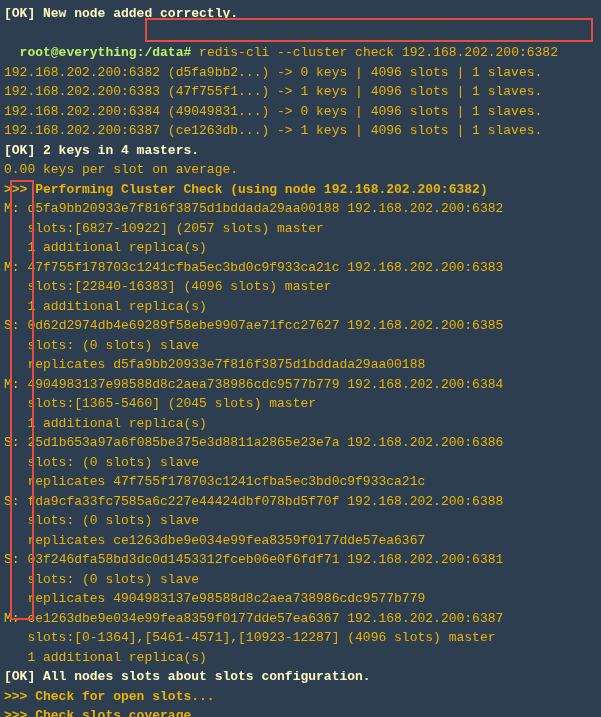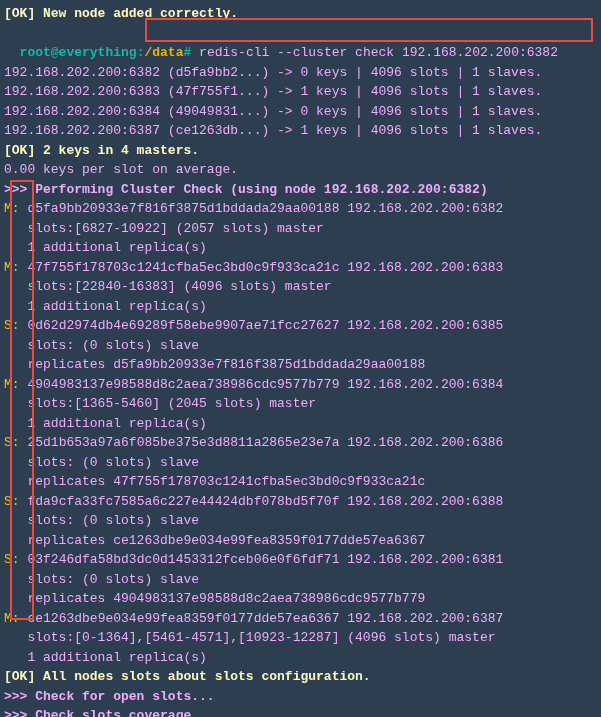--- a/index.html
+++ b/index.html
@@ -14,43 +14,43 @@
       color: #ecf0f1;
       padding: 4px;
       width: 601px;
       height: 717px;
       overflow: hidden;
       line-height: 1.5;
       position: relative;
     }
     .green { color: #fef9c3; }
     .yellow { color: #f1c40f; }
-    .white { color: #f0abfc; }
+    .white { color: #eab308; }
     .bold { font-weight: bold; }
     .line { white-space: pre; }
     .red-box-1 {
       position: absolute;
       border: 2px solid #e74c3c;
       left: 145px;
       top: 18px;
       width: 448px;
       height: 24px;
       pointer-events: none;
     }
     .red-box-2 {
       position: absolute;
       border: 2px solid #e74c3c;
       left: 10px;
       top: 180px;
       width: 24px;
       height: 440px;
       pointer-events: none;
     }
-    .prompt-user { color: #14b8a6; font-weight: bold; margin-top: 48px; }
-    .prompt-path { color: #eab308; font-weight: bold; }
+    .prompt-user { color: #bef264; font-weight: bold; margin-top: 48px; }
+    .prompt-path { color: #bef264; font-weight: bold; }
   </style>
 </head>
 <body>
 
 <div class="line green bold">[OK] New node added correctly.</div>
 
 <div class="line">
   <span class="prompt-user">root@everything</span><span class="prompt-user">:</span><span class="prompt-path">/data</span><span class="prompt-user">#</span> <span class="white">redis-cli --cluster check 192.168.202.200:6382</span>
 </div>
 

